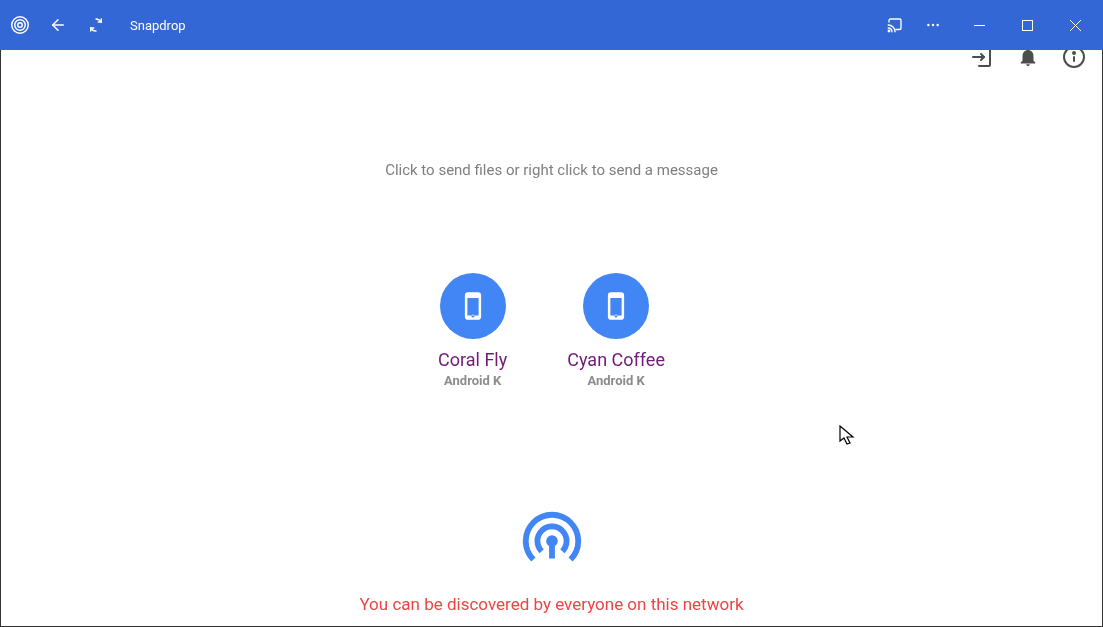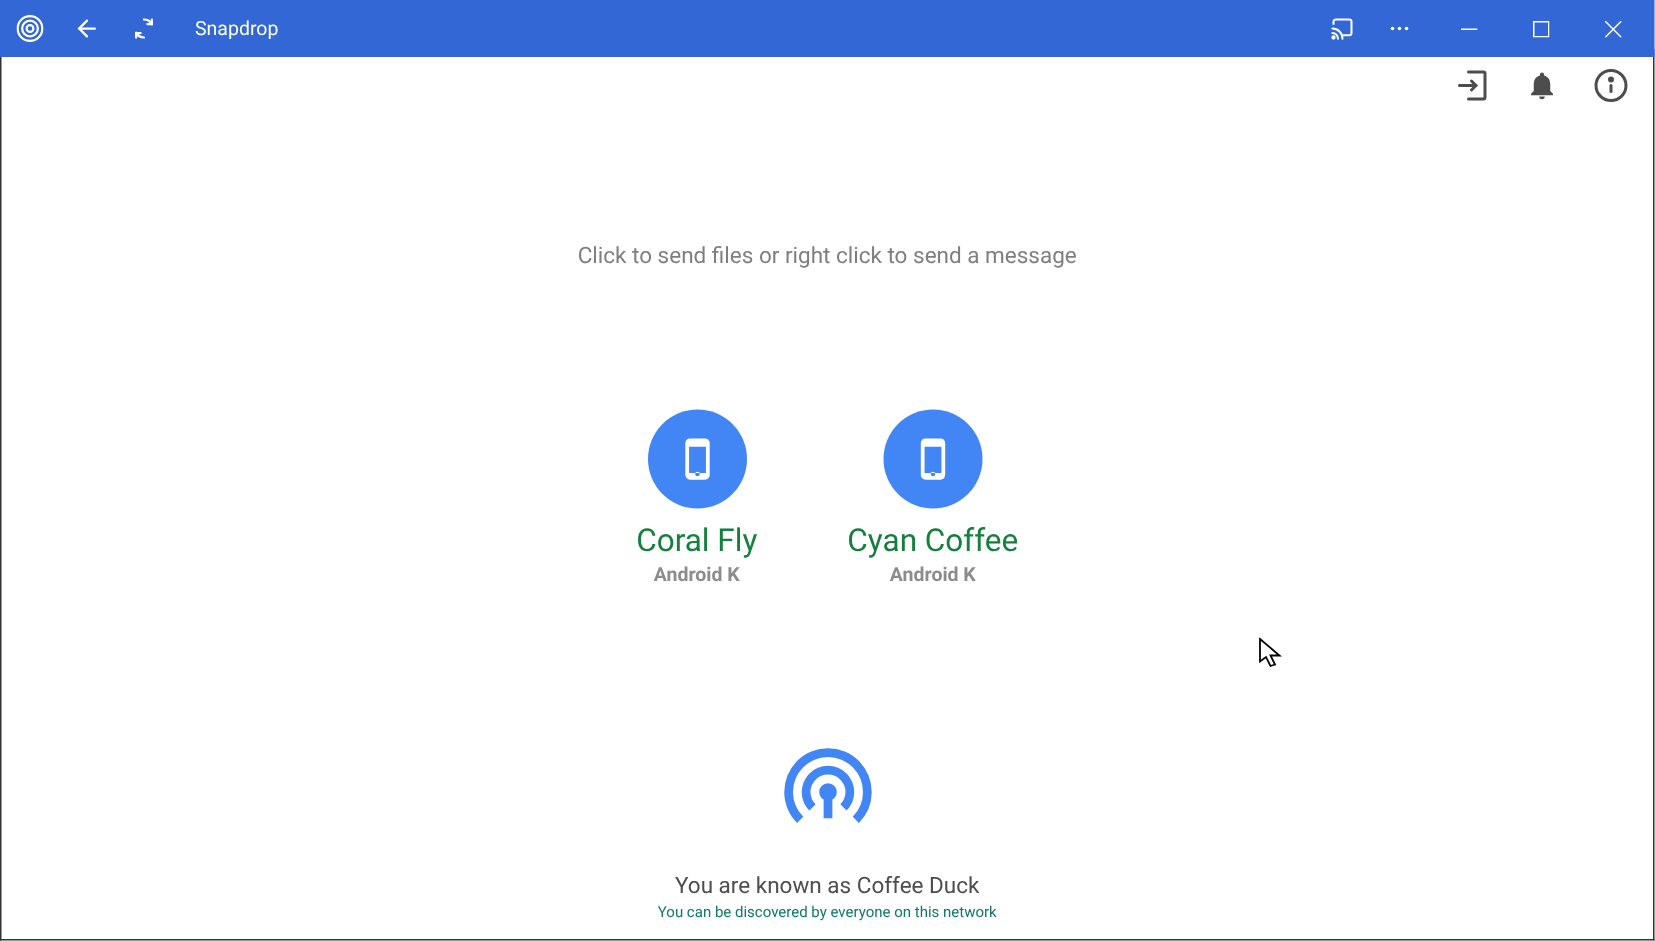--- a/index.html
+++ b/index.html
@@ -5,21 +5,21 @@
     * { margin: 0; padding: 0; box-sizing: border-box; }
     body {
       font-family: -apple-system, BlinkMacSystemFont, "Segoe UI", Roboto, sans-serif;
       width: 1103px;
       height: 627px;
       background: #fff;
       overflow: hidden;
       position: relative;
     }
     .titlebar {
-      height: 38px;
+      height: 50px;
       background: #3367d6;
       display: flex;
       align-items: center;
       color: #fff;
       padding: 0 6px;
       position: relative;
       z-index: 100;
     }
     .titlebar-left {
       display: flex;
@@ -128,22 +128,22 @@
       width: 66px;
       height: 66px;
       background: #4285f4;
       border-radius: 50%;
       display: flex;
       align-items: center;
       justify-content: center;
       margin-bottom: 10px;
     }
     .peer-name {
-      font-size: 21px;
-      color: #15803d;
+      font-size: 18px;
+      color: #701a75;
       margin-bottom: 3px;
     }
     .peer-device {
       font-size: 13px;
       color: #8c8c8c;
       font-weight: bold;
     }
     .footer {
       position: absolute;
       bottom: 12px;
@@ -156,22 +156,22 @@
     }
     .footer-logo {
       margin-bottom: 14px;
     }
     .footer-known {
       font-size: 15px;
       color: #4d4d4d;
       margin-bottom: 4px;
     }
     .footer-discover {
-      font-size: 10px;
-      color: #0f766e;
+      font-size: 17px;
+      color: #ef4444;
     }
     .cursor {
       position: absolute;
       z-index: 60;
     }
   </style>
 </head>
 <body>
 
 <div class="titlebar">
@@ -288,23 +288,20 @@
       <div class="peer-device">Android K</div>
     </div>
   </div>
 
   <div class="footer">
     <div class="footer-logo">
       <svg width="70" height="70" viewBox="0 0 24 24" fill="#4285f4">
           <path d="M12 10a2 2 0 0 0-2 2 2 2 0 0 0 1 1.73V18h2v-4.27A2 2 0 0 0 14 12a2 2 0 0 0-2-2zm0-4a6 6 0 0 0-6 6c0 1.66.68 3.15 1.76 4.24l1.42-1.42A3.98 3.98 0 0 1 8 12a4 4 0 0 1 8 0c0 1.1-.45 2.1-1.18 2.82l1.42 1.42A5.98 5.98 0 0 0 18 12a6 6 0 0 0-6-6zm0-4A10 10 0 0 0 2 12c0 2.76 1.12 5.26 2.93 7.07l1.41-1.41A7.97 7.97 0 0 1 4 12a8 8 0 1 1 16 0 7.97 7.97 0 0 1-2.34 5.66l1.41 1.41A9.97 9.97 0 0 0 22 12 10 10 0 0 0 12 2z"></path>
         </svg>
     </div>
-    <div class="footer-known">
-      <span>You are known as </span><span>Coffee Duck</span>
-    </div>
     <div class="footer-discover">You can be discovered by everyone on this network</div>
   </div>
 
   <div class="cursor" style="left:838px; top:392px">
     <svg width="20" height="22" viewBox="0 0 20 22">
         <path d="M1 1 L1 16 L5 13 L8 19 L11 18 L8 12 L14 12 Z" fill="#fff" stroke="#000" stroke-width="1.2"></path>
       </svg>
   </div>
 </div>
 <div class="app-border"></div>

